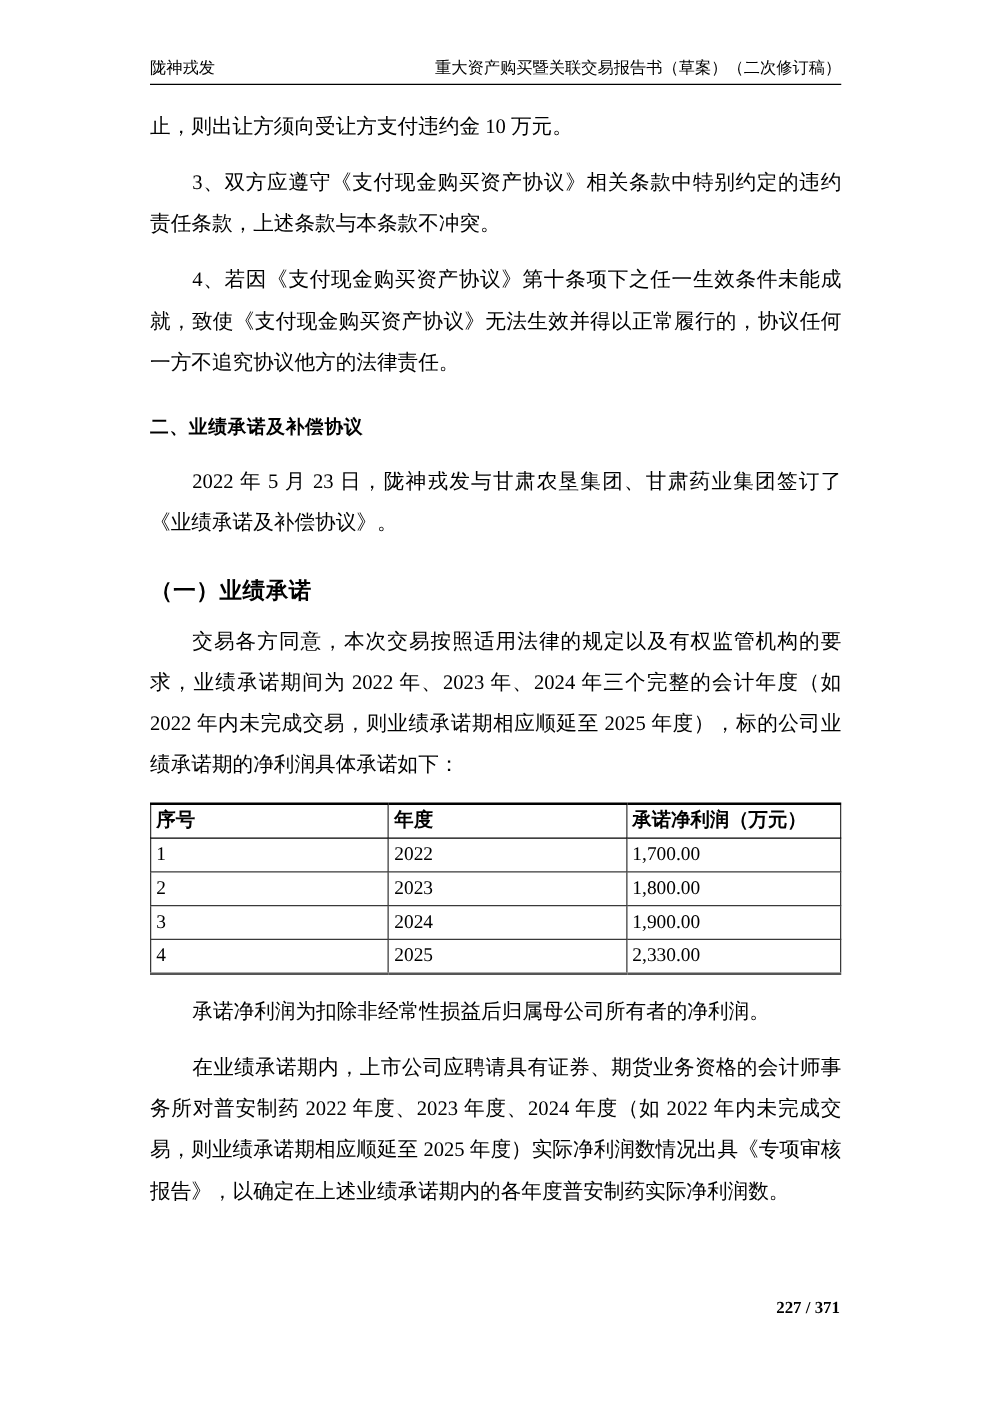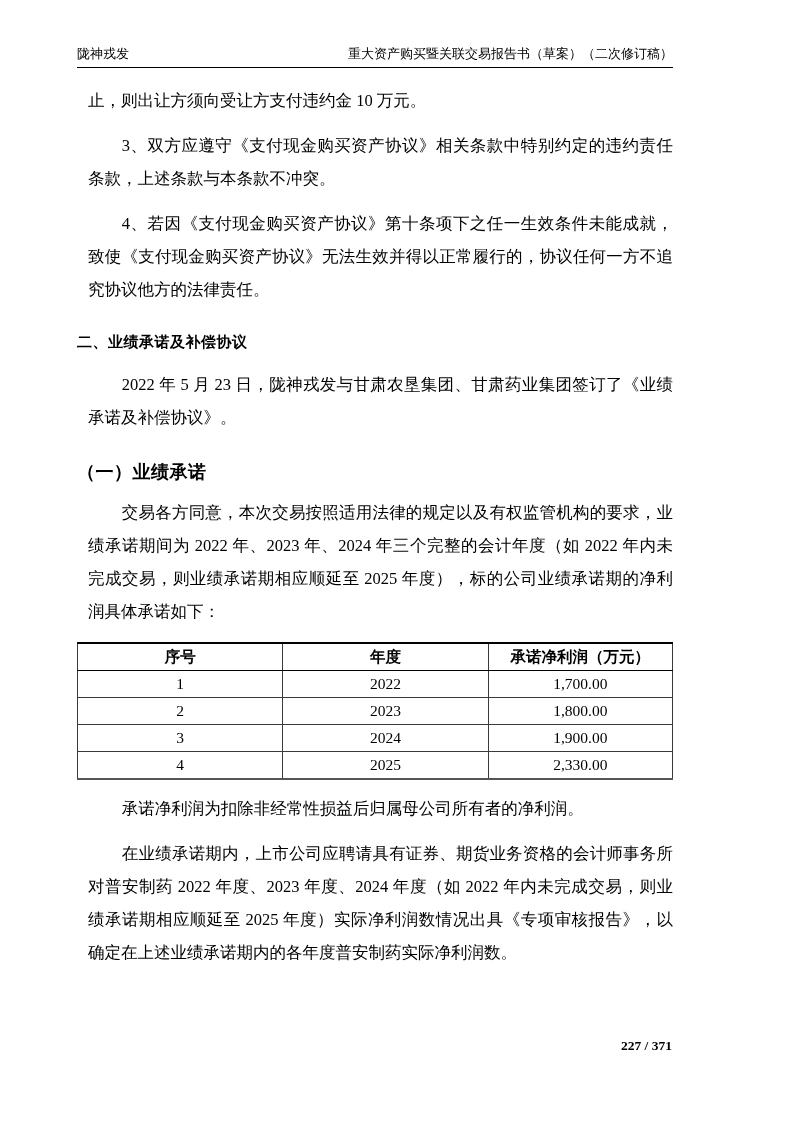--- a/index.html
+++ b/index.html
@@ -7,39 +7,39 @@
     padding: 0;
     background: #ffffff;
   }
   .page {
     position: relative;
     width: 793px;
     height: 1122px;
     margin: 0 auto;
     background: #ffffff;
     box-sizing: border-box;
-    padding: 46px 120px 0 77px;
+    padding: 46px 120px 0 120px;
     font-family: "Liberation Serif", "DejaVu Serif", serif;
     color: #000000;
     overflow: hidden;
   }
   .running-header {
     display: flex;
     justify-content: space-between;
     align-items: flex-end;
     border-bottom: 1px solid #000;
     padding-bottom: 5px;
     font-size: 13px;
     line-height: 16px;
   }
   .content p {
     font-size: 16.5px;
     line-height: 33px;
     text-align: justify;
-    margin: 12px 0 0 11px;
+    margin: 12px 0 0 0;
   }
   .content p.indent {
     text-indent: 2.05em;
   }
   .content p.first {
     margin-top: 16px;
   }
   h1.section {
     font-family: "Liberation Sans", "DejaVu Sans", sans-serif;
     font-size: 15px;
@@ -58,21 +58,21 @@
   }
   table.commit-table {
     width: 100%;
     border-collapse: collapse;
     margin-top: 14px;
     table-layout: fixed;
   }
   table.commit-table th,
   table.commit-table td {
     border: 1px solid #3a3a3a;
-    text-align: center;
+    text-align: left;
     font-size: 15.5px;
     padding: 2px 4px;
     height: 22px;
     line-height: 22px;
   }
   table.commit-table th {
     font-weight: bold;
     border-top: 2px solid #000;
     border-bottom: 1px solid #000;
   }

